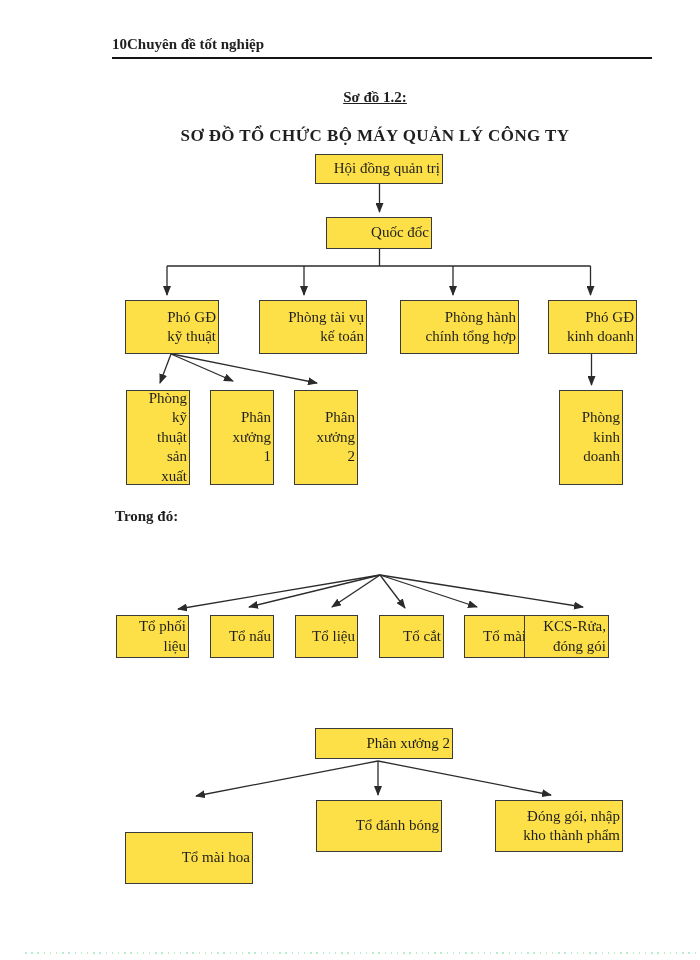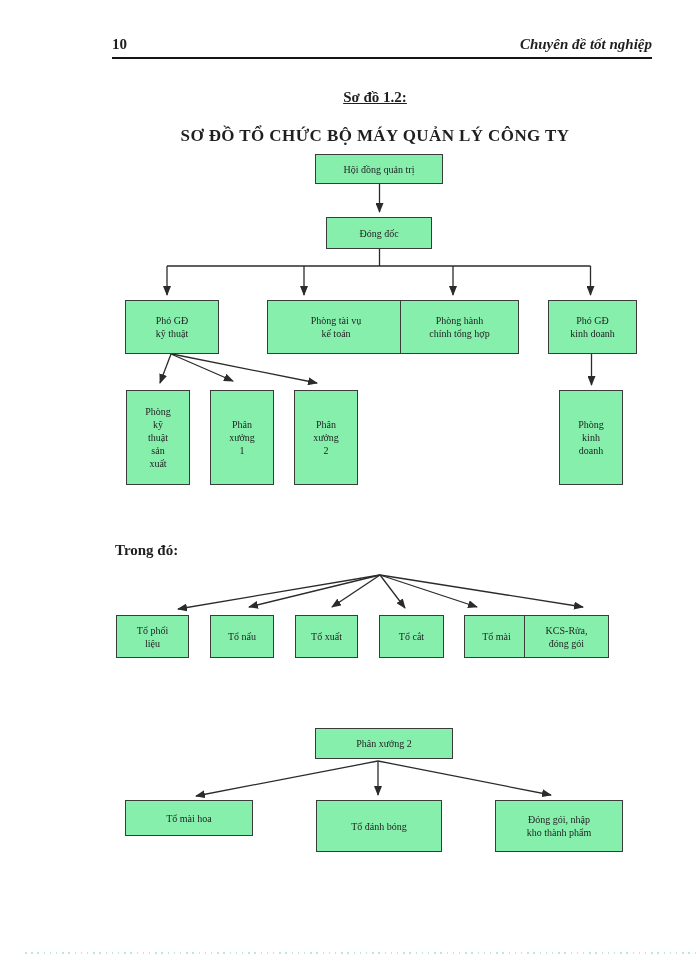--- a/index.html
+++ b/index.html
@@ -13,35 +13,35 @@
 
   
   .header {
     position:absolute; left:112px; top:36px; width:540px;
     border-bottom:2px solid #151515; padding-bottom:4px;
     display:flex; align-items:baseline;
     font-size:15px; font-weight:bold;
   }
   .header .h-left  { flex:1; text-align:left;  font-style:italic; }
   .header .h-page  { flex:0 0 auto; text-align:center; }
-  .header .h-right { flex:1; text-align:right; font-style:italic; }
+  .header .h-right { flex:1; }
 
   
   .title-block { position:absolute; left:50px; top:88px; width:650px; text-align:center; }
   .fig-label { font-size:15px; font-weight:bold; text-decoration:underline; display:inline-block; }
   .main-title { margin-top:20px; font-size:17px; font-weight:bold; letter-spacing:0.4px; }
 
-  .section-label { position:absolute; left:115px; top:508px; font-size:15px; font-weight:bold;margin-top:34px; }
+  .section-label { position:absolute; left:115px; top:508px; font-size:15px; font-weight:bold; }
 
   
   .box {
     position:absolute; z-index:2;
-    background:#86efac; border:1.5px solid #3b3b3b;
-    display:flex; flex-direction:column; align-items:center; justify-content:center;
-    text-align:center; font-size:10px; line-height:1.3; padding:1px 2px;
+    background:#fde047; border:1.5px solid #3b3b3b;
+    display:flex; flex-direction:column; align-items:flex-end; justify-content:center;
+    text-align:center; font-size:15px; line-height:1.3; padding:1px 2px;
   }
   .ln { display:block; white-space:nowrap; }
 
   svg.connectors { position:absolute; left:0; top:0; z-index:1; pointer-events:none; }
 
   
   .footer-dots {
     position:absolute; left:25px; top:952px; width:672px; height:2px;
     background-image:repeating-linear-gradient(90deg,#b4efcd 0 1.5px,transparent 1.5px 6.2px);
   }
@@ -92,28 +92,28 @@
       <line x1="378" y1="761" x2="378" y2="795" marker-end="url(#ah)"></line>
       <line x1="378" y1="761" x2="551" y2="795" marker-end="url(#ah)"></line>
     </g>
   </svg>
 
   <div class="box" style="left:315px;top:154px;width:128px;height:30px">
     <span class="ln">Hội đồng quản trị</span>
   </div>
 
   <div class="box" style="left:326px;top:217px;width:106px;height:32px">
-    <span class="ln">Đóng đốc</span>
+    <span class="ln">Quốc đốc</span>
   </div>
 
   <div class="box" style="left:125px;top:300px;width:94px;height:54px">
     <span class="ln">Phó GĐ</span>
     <span class="ln">kỹ thuật</span>
   </div>
-  <div class="box" style="left:267px;top:300px;width:138px;height:54px">
+  <div class="box" style="left:259px;top:300px;width:108px;height:54px">
     <span class="ln">Phòng tài vụ</span>
     <span class="ln">kế toán</span>
   </div>
   <div class="box" style="left:400px;top:300px;width:119px;height:54px">
     <span class="ln">Phòng hành</span>
     <span class="ln">chính tổng hợp</span>
   </div>
   <div class="box" style="left:548px;top:300px;width:89px;height:54px">
     <span class="ln">Phó GĐ</span>
     <span class="ln">kinh doanh</span>
@@ -146,38 +146,38 @@
 
 
   <div class="box" style="left:116px;top:615px;width:73px;height:43px">
     <span class="ln">Tổ phối</span>
     <span class="ln">liệu</span>
   </div>
   <div class="box" style="left:210px;top:615px;width:64px;height:43px">
     <span class="ln">Tổ nấu</span>
   </div>
   <div class="box" style="left:295px;top:615px;width:63px;height:43px">
-    <span class="ln">Tổ xuất</span>
+    <span class="ln">Tổ liệu</span>
   </div>
   <div class="box" style="left:379px;top:615px;width:65px;height:43px">
     <span class="ln">Tổ cắt</span>
   </div>
   <div class="box" style="left:464px;top:615px;width:65px;height:43px">
     <span class="ln">Tổ mài</span>
   </div>
   <div class="box" style="left:524px;top:615px;width:85px;height:43px">
     <span class="ln">KCS-Rửa,</span>
     <span class="ln">đóng gói</span>
   </div>
 
   <div class="box" style="left:315px;top:728px;width:138px;height:31px">
     <span class="ln">Phân xưởng 2</span>
   </div>
 
-  <div class="box" style="left:125px;top:800px;width:128px;height:36px">
+  <div class="box" style="left:125px;top:832px;width:128px;height:52px">
     <span class="ln">Tổ mài hoa</span>
   </div>
   <div class="box" style="left:316px;top:800px;width:126px;height:52px">
     <span class="ln">Tổ đánh bóng</span>
   </div>
   <div class="box" style="left:495px;top:800px;width:128px;height:52px">
     <span class="ln">Đóng gói, nhập</span>
     <span class="ln">kho thành phẩm</span>
   </div>
 

